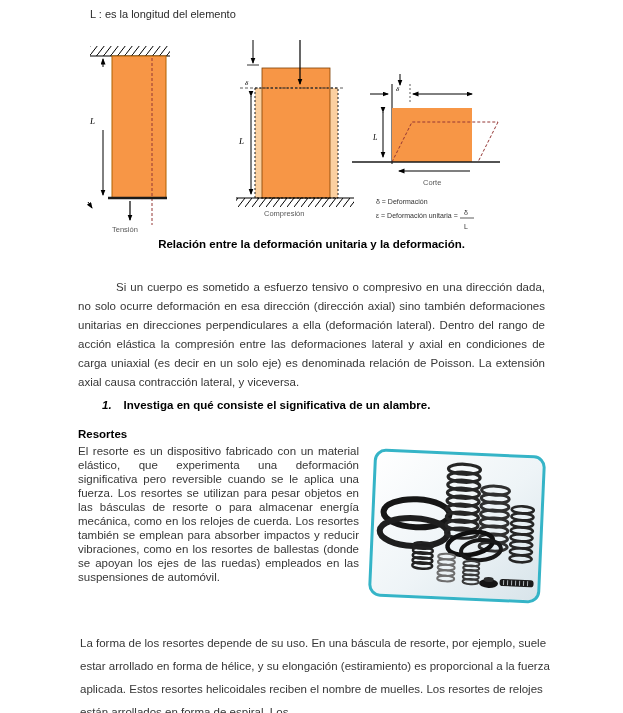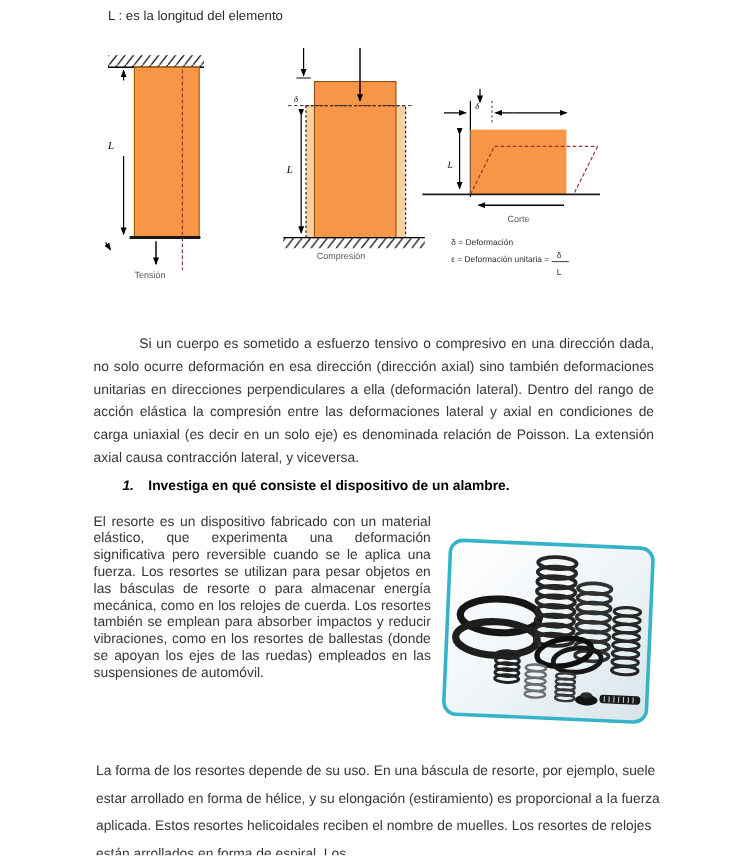--- a/index.html
+++ b/index.html
@@ -94,25 +94,26 @@
       <line x1="470" y1="135" x2="399" y2="135" stroke="#000" stroke-width="1.2" marker-end="url(#arr)"></line>
       <text class="lab" x="423" y="149" font-size="7.5">Corte</text>
       <text x="376" y="168" font-size="7" fill="#333">δ = Deformación</text>
       <text x="376" y="182" font-size="7" fill="#333">ε = Deformación unitaria =</text>
       <text x="464" y="179" font-size="7" fill="#333">δ</text>
       <line x1="460" y1="182" x2="474" y2="182" stroke="#333" stroke-width="0.8"></line>
       <text x="464" y="193" font-size="7" fill="#333">L</text>
     </g>
   </svg>
 
+  <div id="caption" class="abs">Relación entre la deformación unitaria y la deformación.</div>
 
   <div id="intro" class="abs">Si un cuerpo es sometido a esfuerzo tensivo o compresivo en una dirección dada, no solo ocurre deformación en esa dirección (dirección axial) sino también deformaciones unitarias en direcciones perpendiculares a ella (deformación lateral). Dentro del rango de acción elástica la compresión entre las deformaciones lateral y axial en condiciones de carga uniaxial (es decir en un solo eje) es denominada relación de Poisson. La extensión axial causa contracción lateral, y viceversa.</div>
 
   <div id="task" class="abs">
-    <span class="num">1.</span><span class="txt">Investiga en qué consiste el dispositivo de un alambre.</span>
+    <span class="num">1.</span><span class="txt">Investiga en qué consiste el significativa de un alambre.</span>
   </div>
 
   <div id="resortes" class="abs">
     <div id="spring-figure">
       <svg width="166" height="142" viewBox="0 0 166 142">
 
         <g fill="none">
           <ellipse cx="42" cy="60" rx="33" ry="14" stroke="#161616" stroke-width="6"></ellipse>
           <ellipse cx="40" cy="79" rx="34" ry="14" stroke="#1e1e1e" stroke-width="6"></ellipse>
         </g>
@@ -190,18 +191,19 @@
               <line x1="136" y1="123" x2="136" y2="128"></line>
             <line x1="140" y1="123" x2="140" y2="128"></line>
               <line x1="144" y1="123" x2="144" y2="128"></line>
             <line x1="148" y1="123" x2="148" y2="128"></line>
               <line x1="152" y1="123" x2="152" y2="128"></line>
             <line x1="156" y1="123" x2="156" y2="128"></line>
           </g>
         </g>
       </svg>
     </div>
+    <h3>Resortes</h3>
     <p>El resorte es un dispositivo fabricado con un material elástico, que experimenta una deformación significativa pero reversible cuando se le aplica una fuerza. Los resortes se utilizan para pesar objetos en las básculas de resorte o para almacenar energía mecánica, como en los relojes de cuerda. Los resortes también se emplean para absorber impactos y reducir vibraciones, como en los resortes de ballestas (donde se apoyan los ejes de las ruedas) empleados en las suspensiones de automóvil.</p>
   </div>
 
   <div id="closing" class="abs">La forma de los resortes depende de su uso. En una báscula de resorte, por ejemplo, suele estar arrollado en forma de hélice, y su elongación (estiramiento) es proporcional a la fuerza aplicada. Estos resortes helicoidales reciben el nombre de muelles. Los resortes de relojes están arrollados en forma de espiral. Los</div>
 
 </div>
 
 </body></html>

